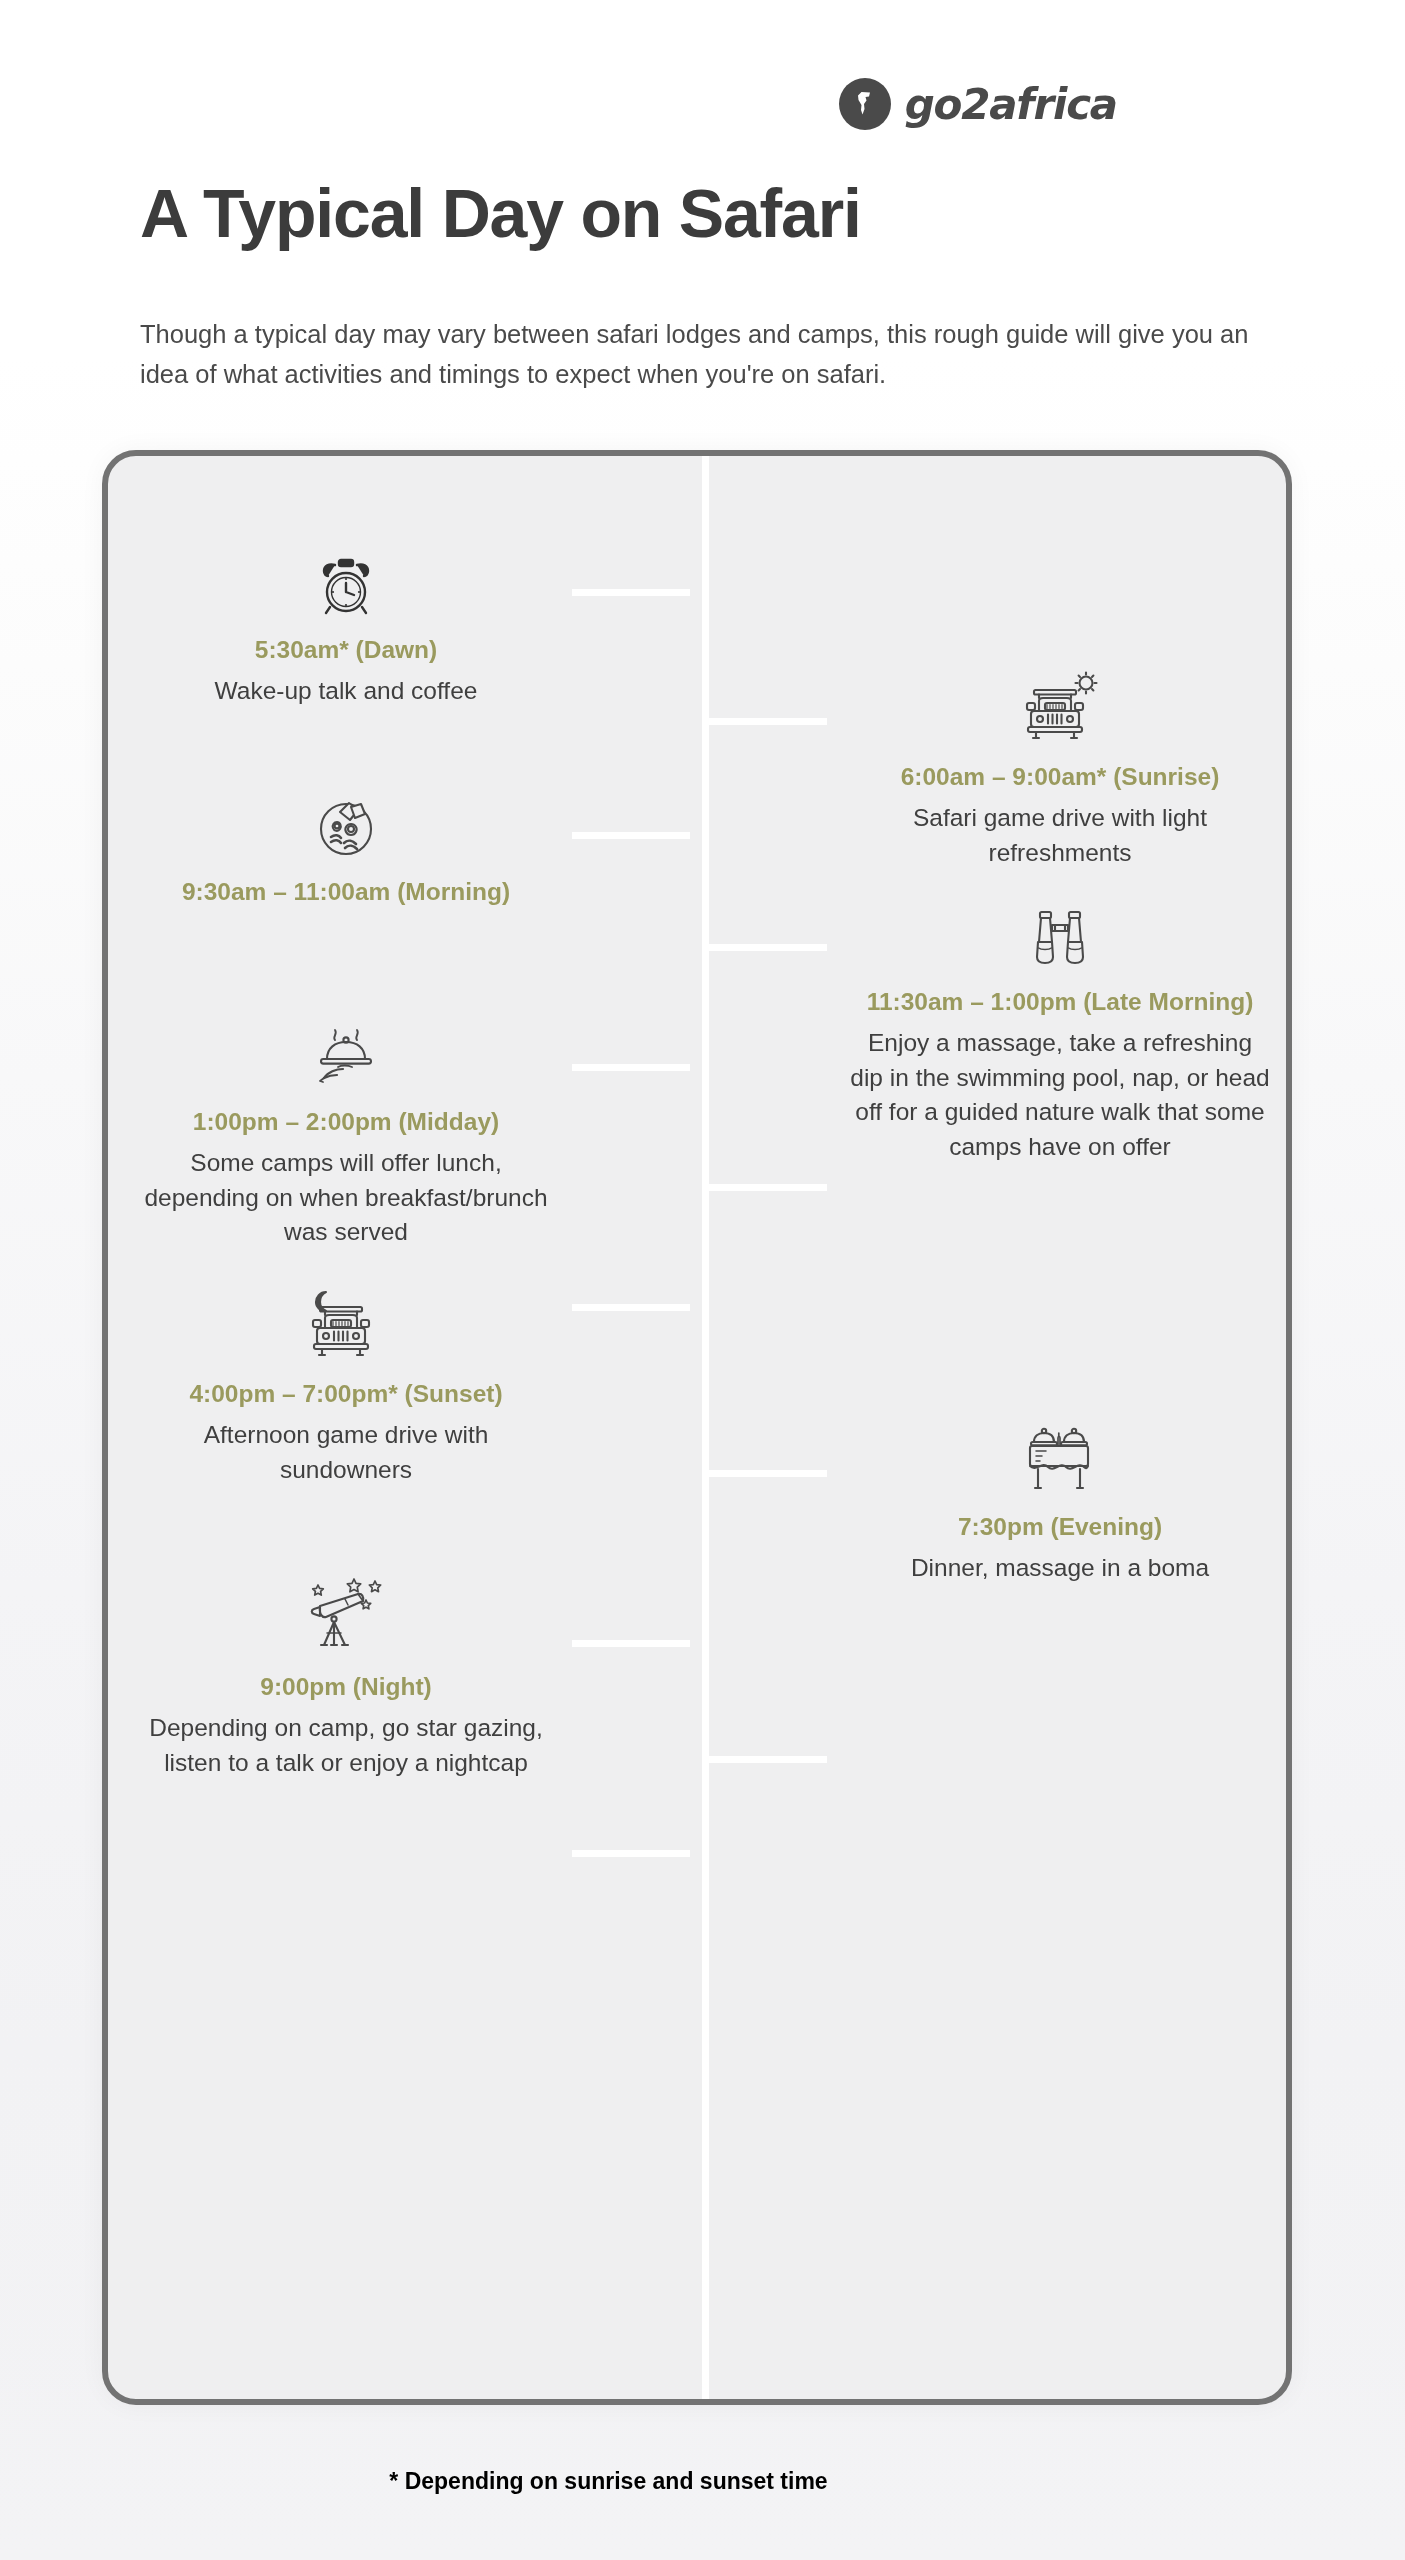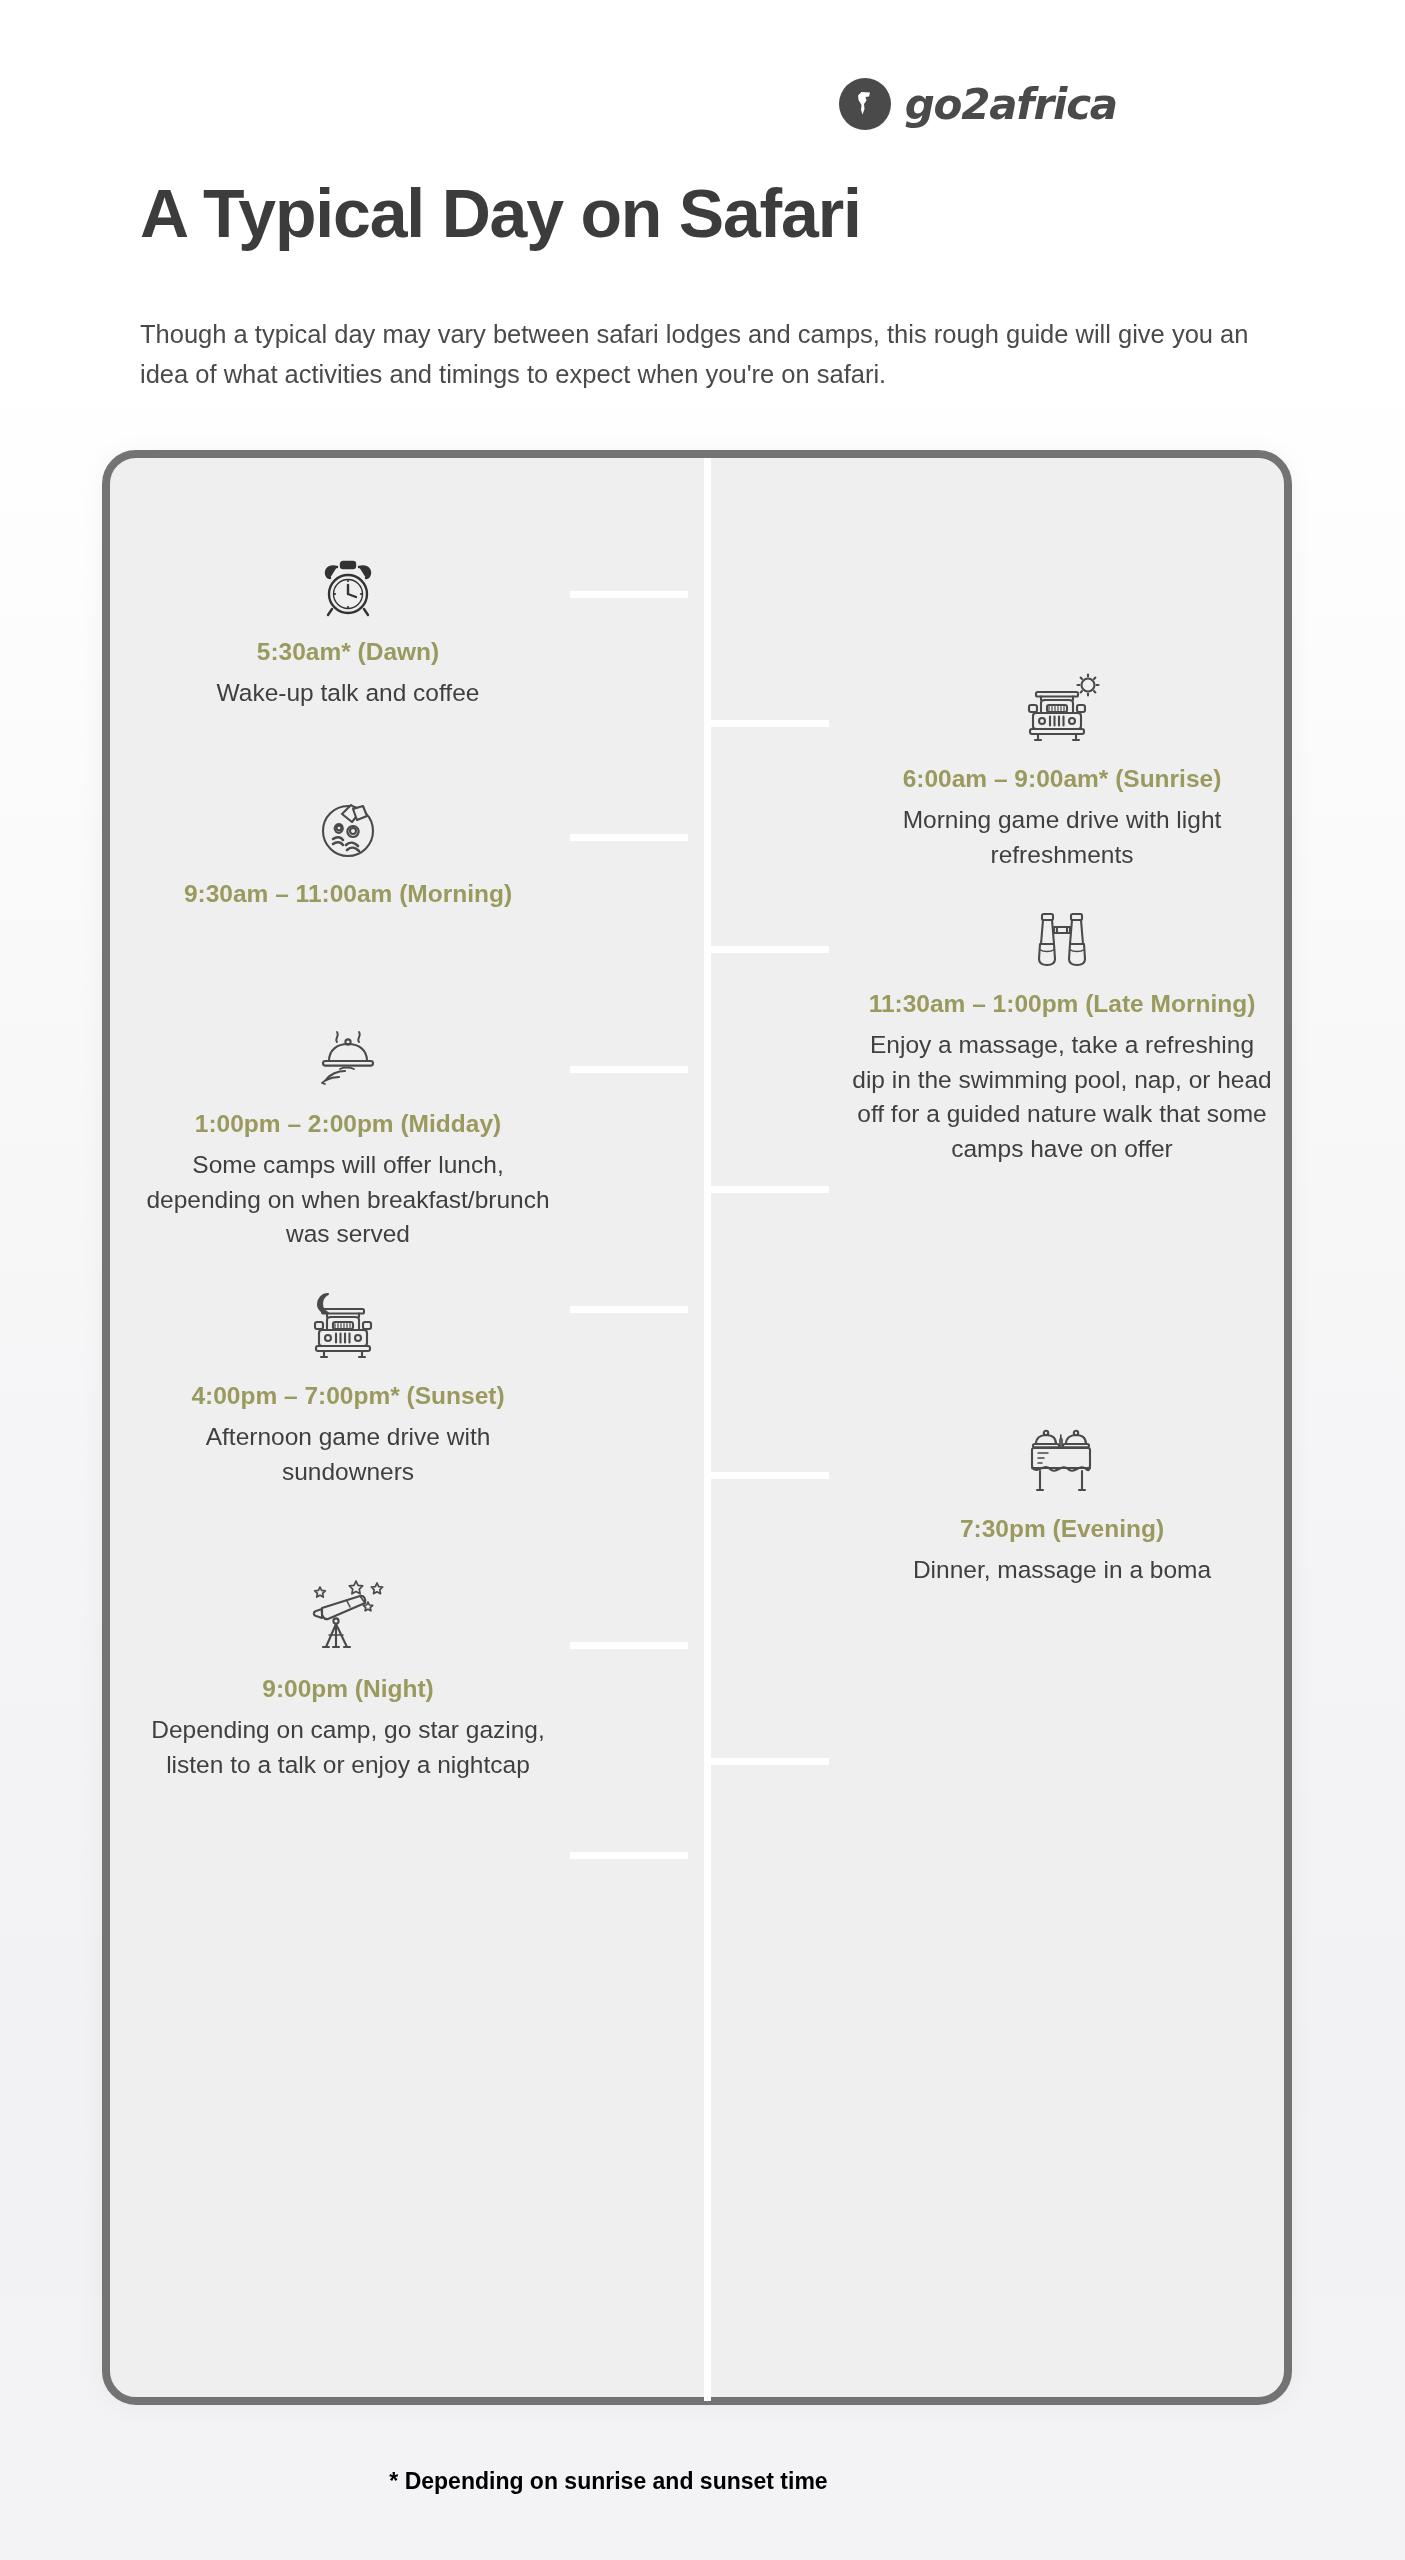--- a/index.html
+++ b/index.html
@@ -88,21 +88,21 @@
   }
 
   
   .card {
     position: absolute;
     left: 102px;
     top: 450px;
     width: 1190px;
     height: 1955px;
     background: #efeff0;
-    border: 8px solid #737373;
+    border: 6px solid #737373;
     border-radius: 34px;
     box-shadow: 0 0 26px rgba(0,0,0,0.045);
   }
 
   
   .divider {
     position: absolute;
     left: 594px;
     top: 0px;
     width: 7px;
@@ -234,21 +234,21 @@
           <rect x="14" y="40" width="48" height="16" rx="3"></rect>
           <circle cx="23" cy="48" r="3"></circle>
           <circle cx="53" cy="48" r="3"></circle>
           <path d="M31 43.5 L31 52.5 M35.5 43.5 L35.5 52.5 M40 43.5 L40 52.5 M44.5 43.5 L44.5 52.5"></path>
           <rect x="11" y="56" width="54" height="5" rx="2"></rect>
           <path d="M19 61 L19 67 M57 61 L57 67"></path>
           <path d="M16 67 L22 67 M54 67 L60 67"></path>
         </svg>
       </div>
       <div class="entry-time">6:00am – 9:00am*  (Sunrise)</div>
-      <div class="entry-desc">Morning game drive with light refreshments</div>
+      <div class="entry-desc">Safari game drive with light refreshments</div>
     </div>
 
     <div class="entry left" style="top:330px;">
       <div class="entry-icon">
         <svg width="66" height="66" viewBox="0 0 66 66" fill="none" stroke="#4a4a4a" stroke-width="2.1" stroke-linecap="round" stroke-linejoin="round">
           <circle cx="33" cy="35" r="25"></circle>
           <path d="M27 18 L36 9 L45 16 L37 26 Z" fill="#efeff0"></path>
           <path d="M38 13 L48 10 L52 20 L42 24 Z" fill="#efeff0"></path>
           <path d="M24 28 C21 28, 19 31, 20 34 C21 37, 25 38, 27 35 C29 32, 27 28, 24 28 Z"></path>
           <circle cx="24" cy="32" r="2.4"></circle>

